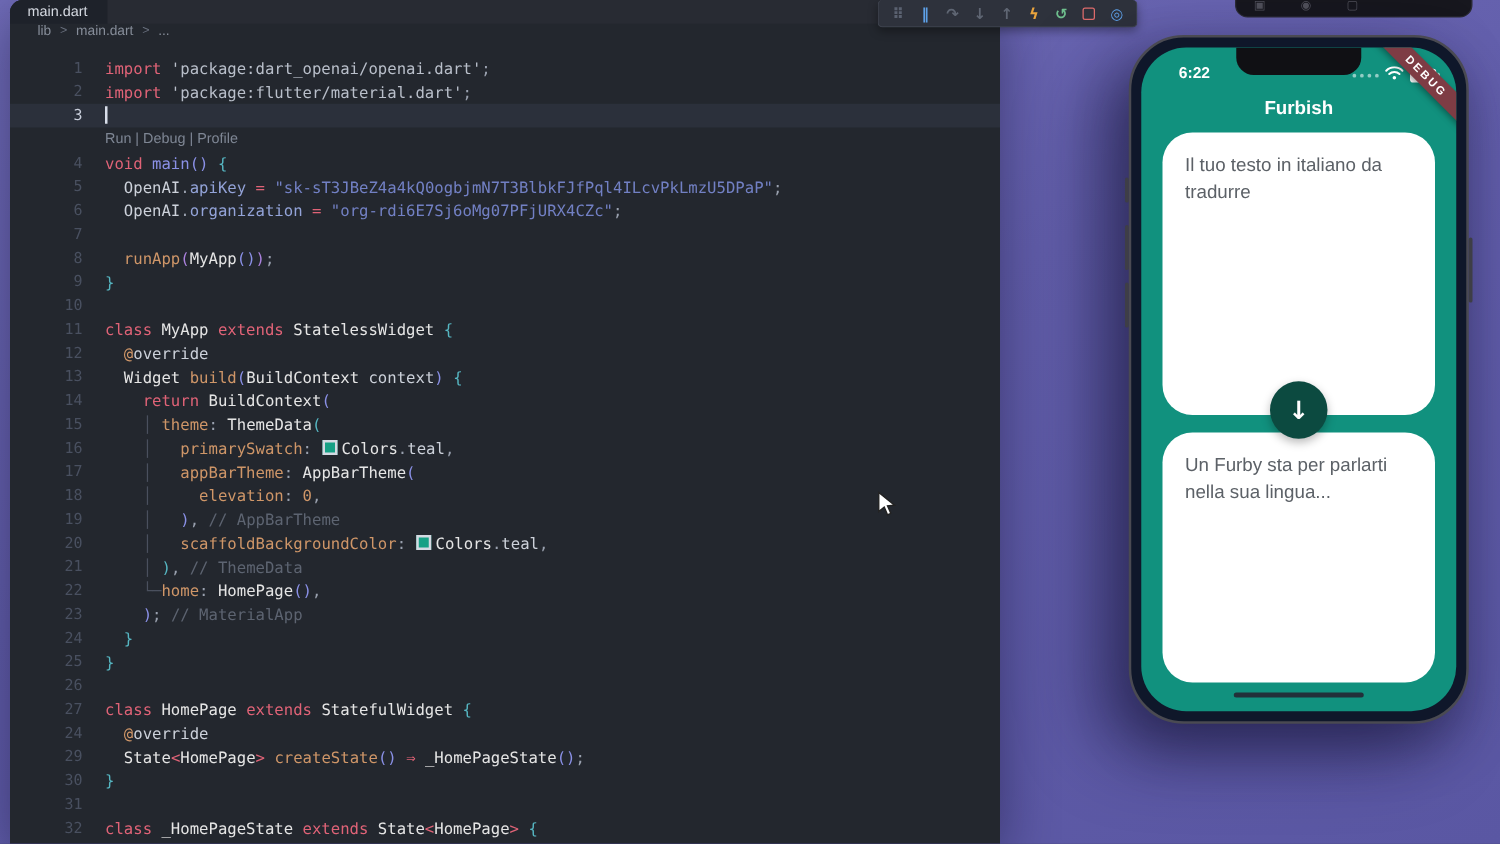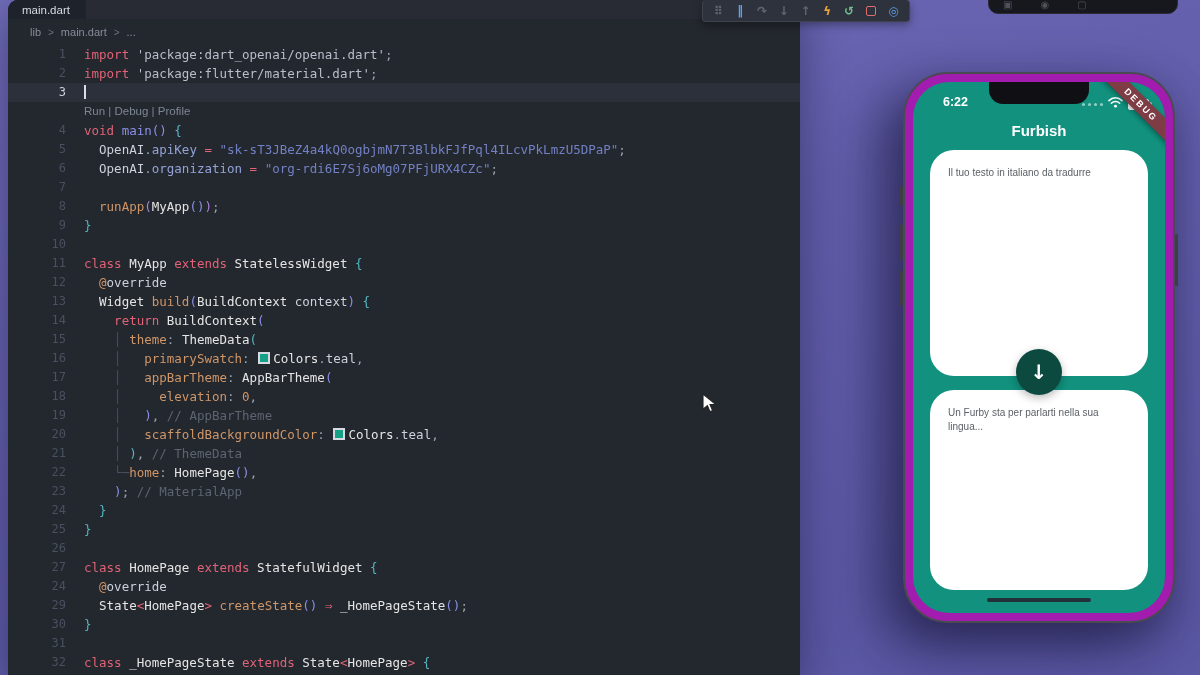--- a/index.html
+++ b/index.html
@@ -7,21 +7,21 @@
        font-family:"Liberation Sans",sans-serif;background:#605da9;}
   .desktop{position:absolute;inset:0;
        background:linear-gradient(160deg,#716db9 0%,#635fac 45%,#5a57a3 100%);}
 
   
   .editor{position:absolute;left:8px;top:0;width:792px;height:675px;
        background:#23272e;border-radius:10px 0 0 0;box-shadow:0 12px 45px rgba(10,8,40,.45);}
   .tabbar{height:19px;background:#282b33;border-radius:10px 0 0 0;display:flex;}
   .tab{background:#1e222a;padding:0 16px 0 14px;display:flex;align-items:center;
        font-size:11.5px;color:#d6dae2;border-radius:10px 0 0 0;}
-  .crumbs{height:19px;display:flex;align-items:flex-end;padding-left:22px;gap:7px;
+  .crumbs{height:19px;display:flex;align-items:flex-start;padding-left:22px;gap:7px;
        color:#868d99;font-size:11px;}
   .crumb-sep{color:#6b7280;font-size:10px;}
 
   
   .dbgbar{position:absolute;left:702px;top:0;width:190px;height:21px;background:#2e323c;
        border:1px solid #3e434e;border-top:none;border-radius:4px;display:flex;
        align-items:center;justify-content:space-between;padding:0 8px;box-shadow:0 3px 8px rgba(0,0,0,.35);}
   .dbg{font:600 12px/1 "DejaVu Sans",sans-serif;width:15px;text-align:center;}
   .dbgbox{width:8px;height:8px;border:1.5px solid;border-radius:2px;margin:0 3px;}
 
@@ -43,23 +43,23 @@
   .tk-b1{color:#56b6c2}.tk-b2{color:#8a90e6}.tk-b3{color:#ab82dd}
   .tk-op{color:#e06377}.tk-guide{color:#4a505e}
 
   
   .simbar{position:absolute;left:988px;top:-12px;width:190px;height:26px;background:#17171e;
        border:1px solid #2b2b34;border-radius:10px;display:flex;align-items:flex-end;
        gap:28px;padding:0 0 3px 14px;box-sizing:border-box;}
   .simic{color:#50505a;font-size:10px;line-height:10px;}
 
   
-  .phone{position:absolute;left:903px;top:28px;width:272px;height:551px;background:#a21caf;
+  .phone{position:absolute;left:903px;top:28px;width:272px;height:551px;background:#0f172a;
        border-radius:44px;border:2px solid #4a4a52;box-sizing:border-box;
-       box-shadow:-28px 22px 55px rgba(22,20,55,.5),0 18px 40px rgba(22,20,55,.4);margin-top:44px;}
+       box-shadow:-28px 22px 55px rgba(22,20,55,.5),0 18px 40px rgba(22,20,55,.4);}
   .sidebtn{position:absolute;background:#3e3e46;border-radius:2px;}
   .screen{position:absolute;inset:8px;border-radius:36px;background:#11917e;overflow:hidden;}
   .notch{position:absolute;top:0;left:50%;transform:translateX(-50%);width:100px;height:22px;
        background:#101014;border-radius:0 0 14px 14px;z-index:5;}
   .time{position:absolute;top:13px;left:30px;color:#fff;font-weight:700;font-size:12.5px;z-index:6;}
   .sigdots{position:absolute;top:21px;right:62px;display:flex;gap:3px;z-index:6;}
   .sigdots i{width:3px;height:3px;border-radius:50%;background:rgba(255,255,255,.55);}
   .wifi{position:absolute;top:15px;right:42px;z-index:6;}
   .bat{position:absolute;top:17px;right:16px;width:21px;height:10.5px;background:#fff;
        border-radius:2.5px;z-index:6;}
@@ -67,21 +67,21 @@
        background:rgba(255,255,255,.6);border-radius:0 2px 2px 0;}
   .banner{position:absolute;top:15px;right:-32px;width:112px;transform:rotate(45deg);
        background:#7e3c44;color:#fff;font-weight:700;font-size:9px;letter-spacing:2px;
        text-align:center;padding:3px 0;z-index:7;box-shadow:0 2px 5px rgba(0,0,0,.35);}
   .apptitle{position:absolute;top:40px;left:0;right:0;text-align:center;color:#fff;
        font-weight:600;font-size:15px;}
   .card1{position:absolute;left:17px;right:17px;top:68px;height:226px;background:#fff;
        border-radius:24px;}
   .card2{position:absolute;left:17px;right:17px;top:308px;height:200px;background:#fff;
        border-radius:24px;}
-  .cardtext{padding:16px 18px;font-size:10px;line-height:1.4;color:#5c6167;}
+  .cardtext{padding:16px 18px;font-size:15px;line-height:1.4;color:#5c6167;}
   .fab{position:absolute;top:267px;left:50%;transform:translateX(-50%);width:46px;height:46px;
        border-radius:50%;background:#0c4a40;display:flex;align-items:center;justify-content:center;
        box-shadow:0 3px 8px rgba(0,0,0,.28);z-index:4;color:#fff;
        font:700 20px/1 "DejaVu Sans",sans-serif;}
   .homebar{position:absolute;bottom:11px;left:50%;transform:translateX(-50%);width:104px;
        height:4.5px;border-radius:3px;background:#223039;}
 
   .mouse{position:absolute;left:702px;top:393px;z-index:50;}
 </style>
 </head>

